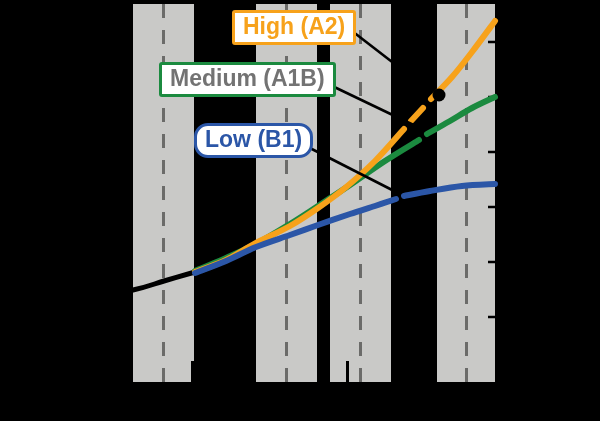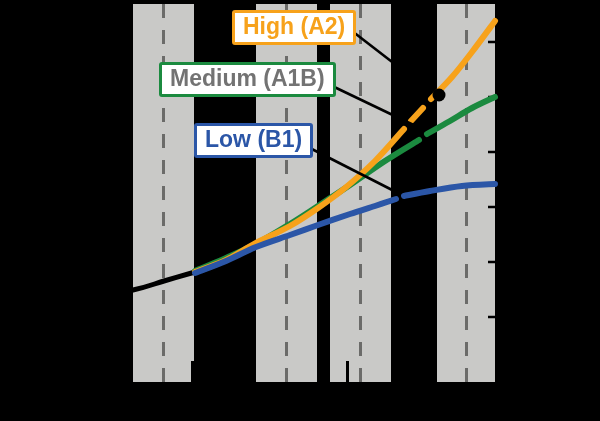--- a/index.html
+++ b/index.html
@@ -4,21 +4,21 @@
 <style>
   html,body{margin:0;padding:0;background:#000;}
   #stage{position:relative;width:600px;height:421px;background:#000;overflow:hidden;
          font-family:"Liberation Sans", sans-serif;}
   #plot{position:absolute;left:0;top:0;}
   .callout{position:absolute;background:#fff;border-style:solid;border-width:3.5px;
            border-radius:3px;padding:1px 8px 2px 8px;font-size:23px;line-height:1.12;
            font-weight:600;white-space:nowrap;}
   #callout-high{left:232px;top:10px;}
   #callout-medium{left:159px;top:62px;}
-  #callout-low{left:194px;top:123px;}
+  #callout-low{left:194px;top:123px;border-radius:14px;}
 </style>
 </head>
 <body>
 
 <div id="stage">
   <svg id="plot" width="600" height="421" viewBox="0 0 600 421">
       <rect x="133" y="4" width="61" height="378" fill="#C9C9C7"></rect>
       <rect x="256" y="4" width="61" height="378" fill="#C9C9C7"></rect>
       <rect x="330" y="4" width="61" height="378" fill="#C9C9C7"></rect>
       <rect x="437" y="4" width="58" height="378" fill="#C9C9C7"></rect>

